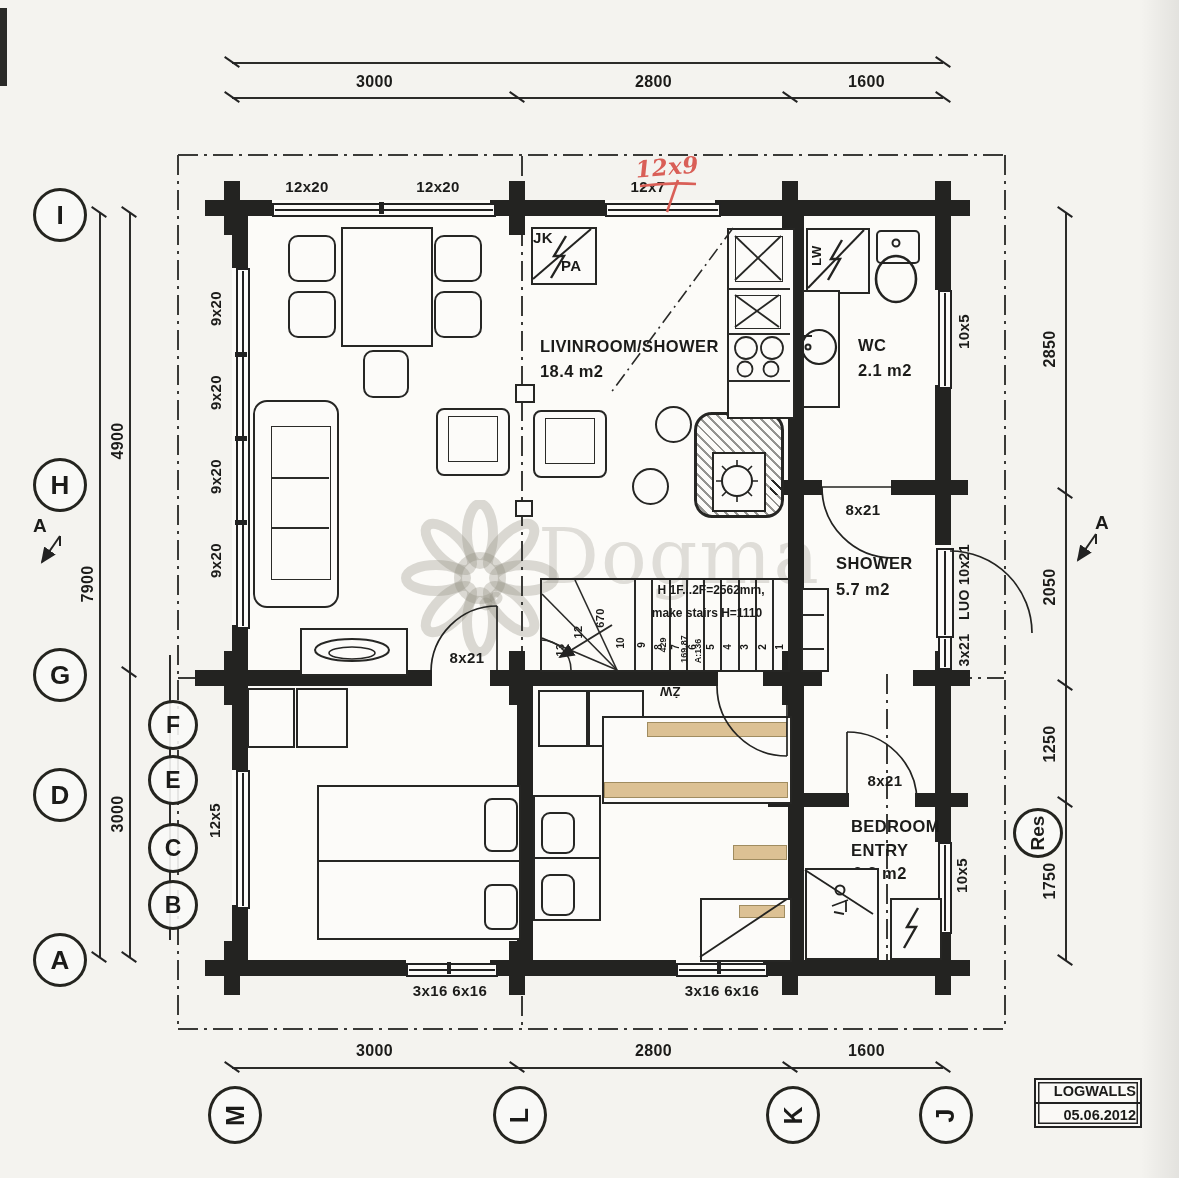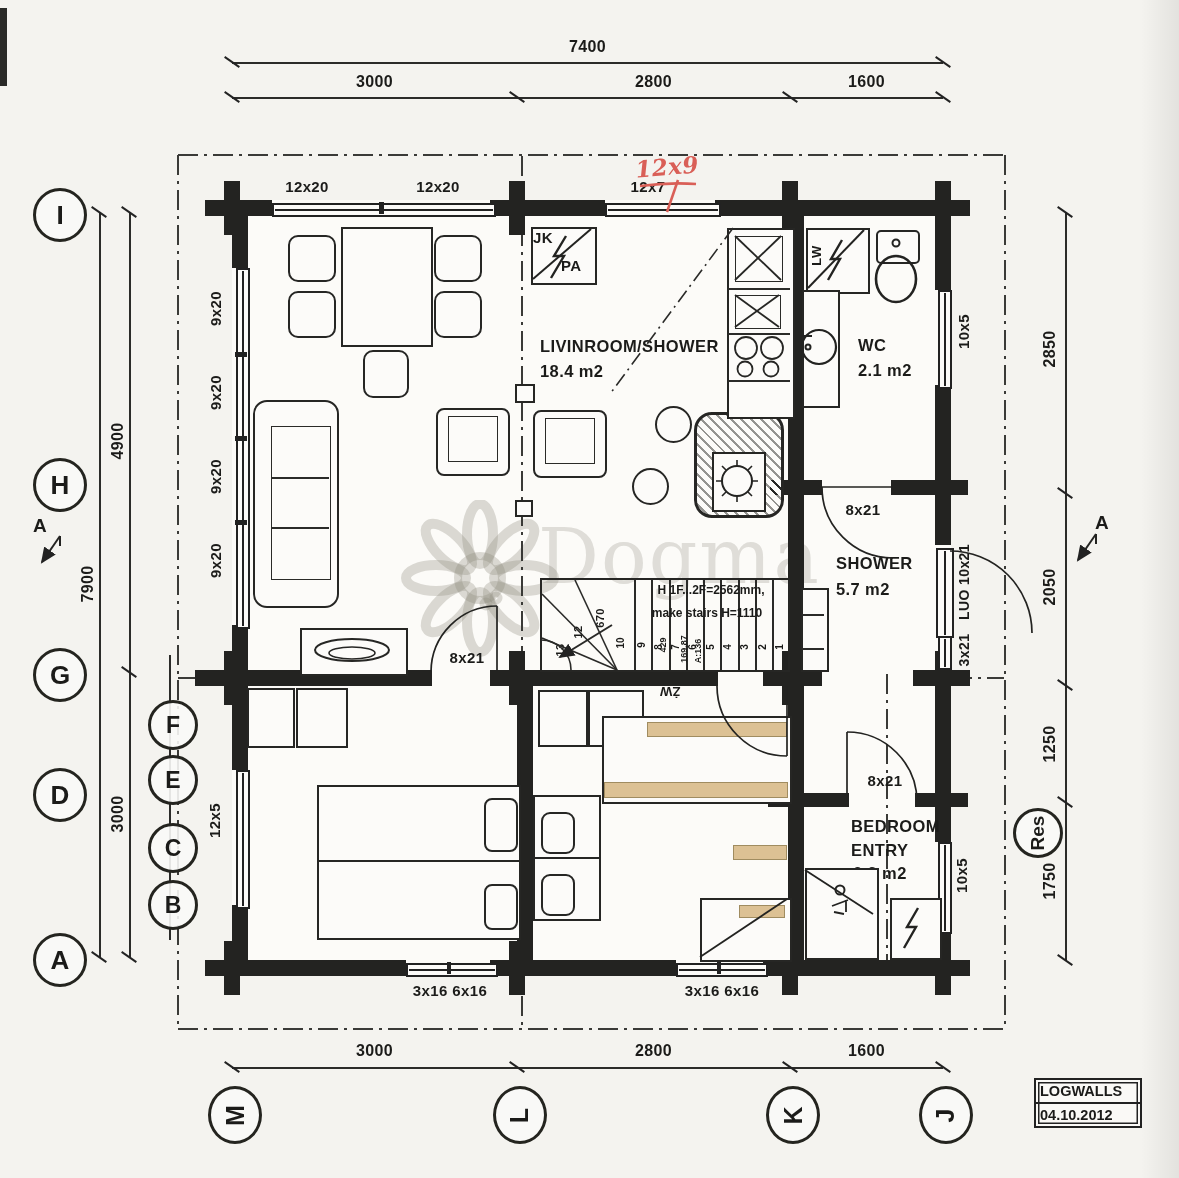--- a/index.html
+++ b/index.html
@@ -23,21 +23,21 @@
   .dash-h{position:absolute;height:2px;background:repeating-linear-gradient(90deg,#3a3a37 0 20px,transparent 20px 26px,#3a3a37 26px 29px,transparent 29px 35px);}
   .dash-v{position:absolute;width:2px;background:repeating-linear-gradient(180deg,#3a3a37 0 20px,transparent 20px 26px,#3a3a37 26px 29px,transparent 29px 35px);}
   .rm{position:absolute;font-weight:bold;font-size:16.5px;letter-spacing:.4px;white-space:nowrap;}
   .sm{font-size:15px;}
   .tread{position:absolute;width:2px;background:#2a2a28;}
   .tn{position:absolute;font-weight:bold;font-size:10px;width:18px;height:14px;text-align:center;transform:rotate(-90deg);}
   .tiny{position:absolute;font-weight:bold;font-size:9px;white-space:nowrap;transform:rotate(-90deg);}
   .wm-text{position:absolute;font-family:"DejaVu Serif", serif;font-weight:500;font-size:76px;color:rgba(138,135,124,.26);letter-spacing:2px;}
   .red{color:#d95f57;}
   #titlebox{position:absolute;left:1034px;top:1078px;width:104px;border:2.5px solid #222;background:#faf9f6;box-shadow:inset 0 0 0 2px #faf9f6, inset 0 0 0 3.5px #222;}
-  #titlebox div{padding:3px 4px;font-weight:bold;font-size:14.5px;text-align:left;white-space:nowrap;}
+  #titlebox div{padding:3px 4px;font-weight:bold;font-size:14.5px;text-align:right;white-space:nowrap;}
   #titlebox div:first-child{border-bottom:2px solid #222;}
 </style>
 </head>
 <body>
 
 <div id="scan">
 
   <div style="position:absolute;left:0;top:8px;width:7px;height:78px;background:#2a2a28;"></div>
   <div style="position:absolute;right:0;top:0;width:38px;height:1178px;background:linear-gradient(90deg,rgba(0,0,0,0),rgba(0,0,0,0.07));"></div>
 
@@ -65,21 +65,20 @@
   <div class="dash-h" style="left:178px;top:154px;width:827px;"></div>
   <div class="dash-h" style="left:178px;top:1028px;width:827px;"></div>
   <div class="dash-v" style="left:177px;top:155px;height:875px;"></div>
   <div class="dash-v" style="left:1004px;top:155px;height:875px;"></div>
   <div class="dash-v" style="left:521px;top:156px;height:872px;"></div>
   <div class="dash-v" style="left:886px;top:674px;height:286px;"></div>
   <div class="dash-h" style="left:178px;top:677px;width:52px;"></div>
   <div class="dash-h" style="left:952px;top:677px;width:52px;"></div>
 
   <div class="dl" style="left:232px;top:62px;width:711px;height:2px;"></div>
-  <div class="lbl" style="left:232px;top:38px;width:711px;">7400</div>
   <div class="tick" style="left:231px;top:53px;"></div>
   <div class="tick" style="left:942px;top:53px;"></div>
   <div class="dl" style="left:232px;top:97px;width:711px;height:2px;"></div>
   <div class="lbl" style="left:232px;top:73px;width:285px;">3000</div>
   <div class="lbl" style="left:517px;top:73px;width:273px;">2800</div>
   <div class="lbl" style="left:790px;top:73px;width:153px;">1600</div>
   <div class="tick" style="left:231px;top:88px;"></div>
   <div class="tick" style="left:516px;top:88px;"></div>
   <div class="tick" style="left:789px;top:88px;"></div>
   <div class="tick" style="left:942px;top:88px;"></div>
@@ -442,16 +441,16 @@
       <line x1="1096" y1="534" x2="1096" y2="544"></line>
     </g>
     <g stroke="#d95f57" stroke-width="2.6" fill="none">
       <line x1="678" y1="180" x2="667" y2="212"></line>
       <path d="M 640,186 q 30,-4 56,-2"></path>
     </g>
   </svg>
 
   <div id="titlebox">
     <div>LOGWALLS</div>
-    <div>04.10.2012</div>
+    <div>05.06.2012</div>
   </div>
 
 </div>
 
 </body></html>

